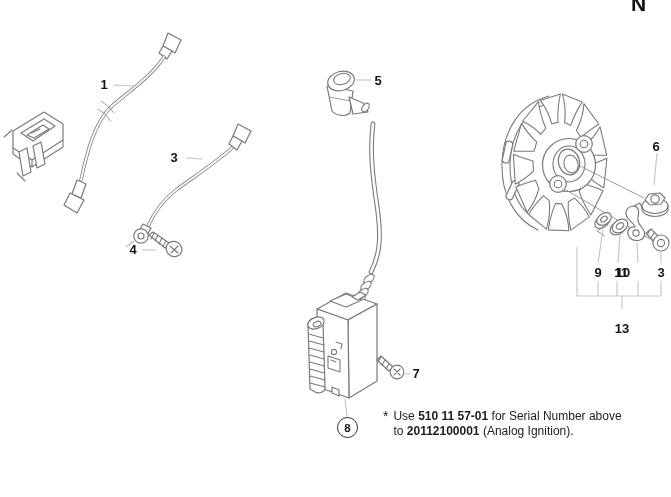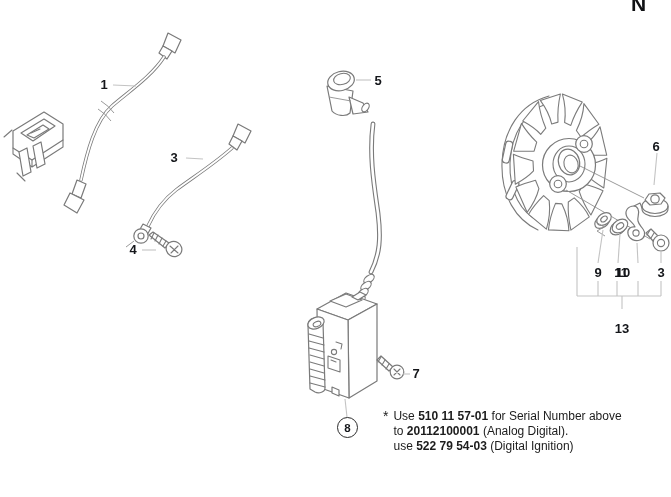--- a/index.html
+++ b/index.html
@@ -258,18 +258,17 @@
   <div class="callout" style="left:622px;top:328px">13</div>
 
   <div class="badge">
     <span>8</span>
   </div>
 
   <div class="note">
     <span class="mark">*</span>
     <div>
       <div><span>Use </span><b>510 11 57-01</b><span> for Serial Number above</span></div>
-      <div><span>to </span><b>20112100001</b><span> (Analog Digital).</span></div>
-      <div><span>use </span><b>522 79 54-03</b><span> (Digital Ignition)</span></div>
+      <div><span>to </span><b>20112100001</b><span> (Analog Ignition).</span></div>
     </div>
   </div>
 
 </div>
 
 </body></html>

